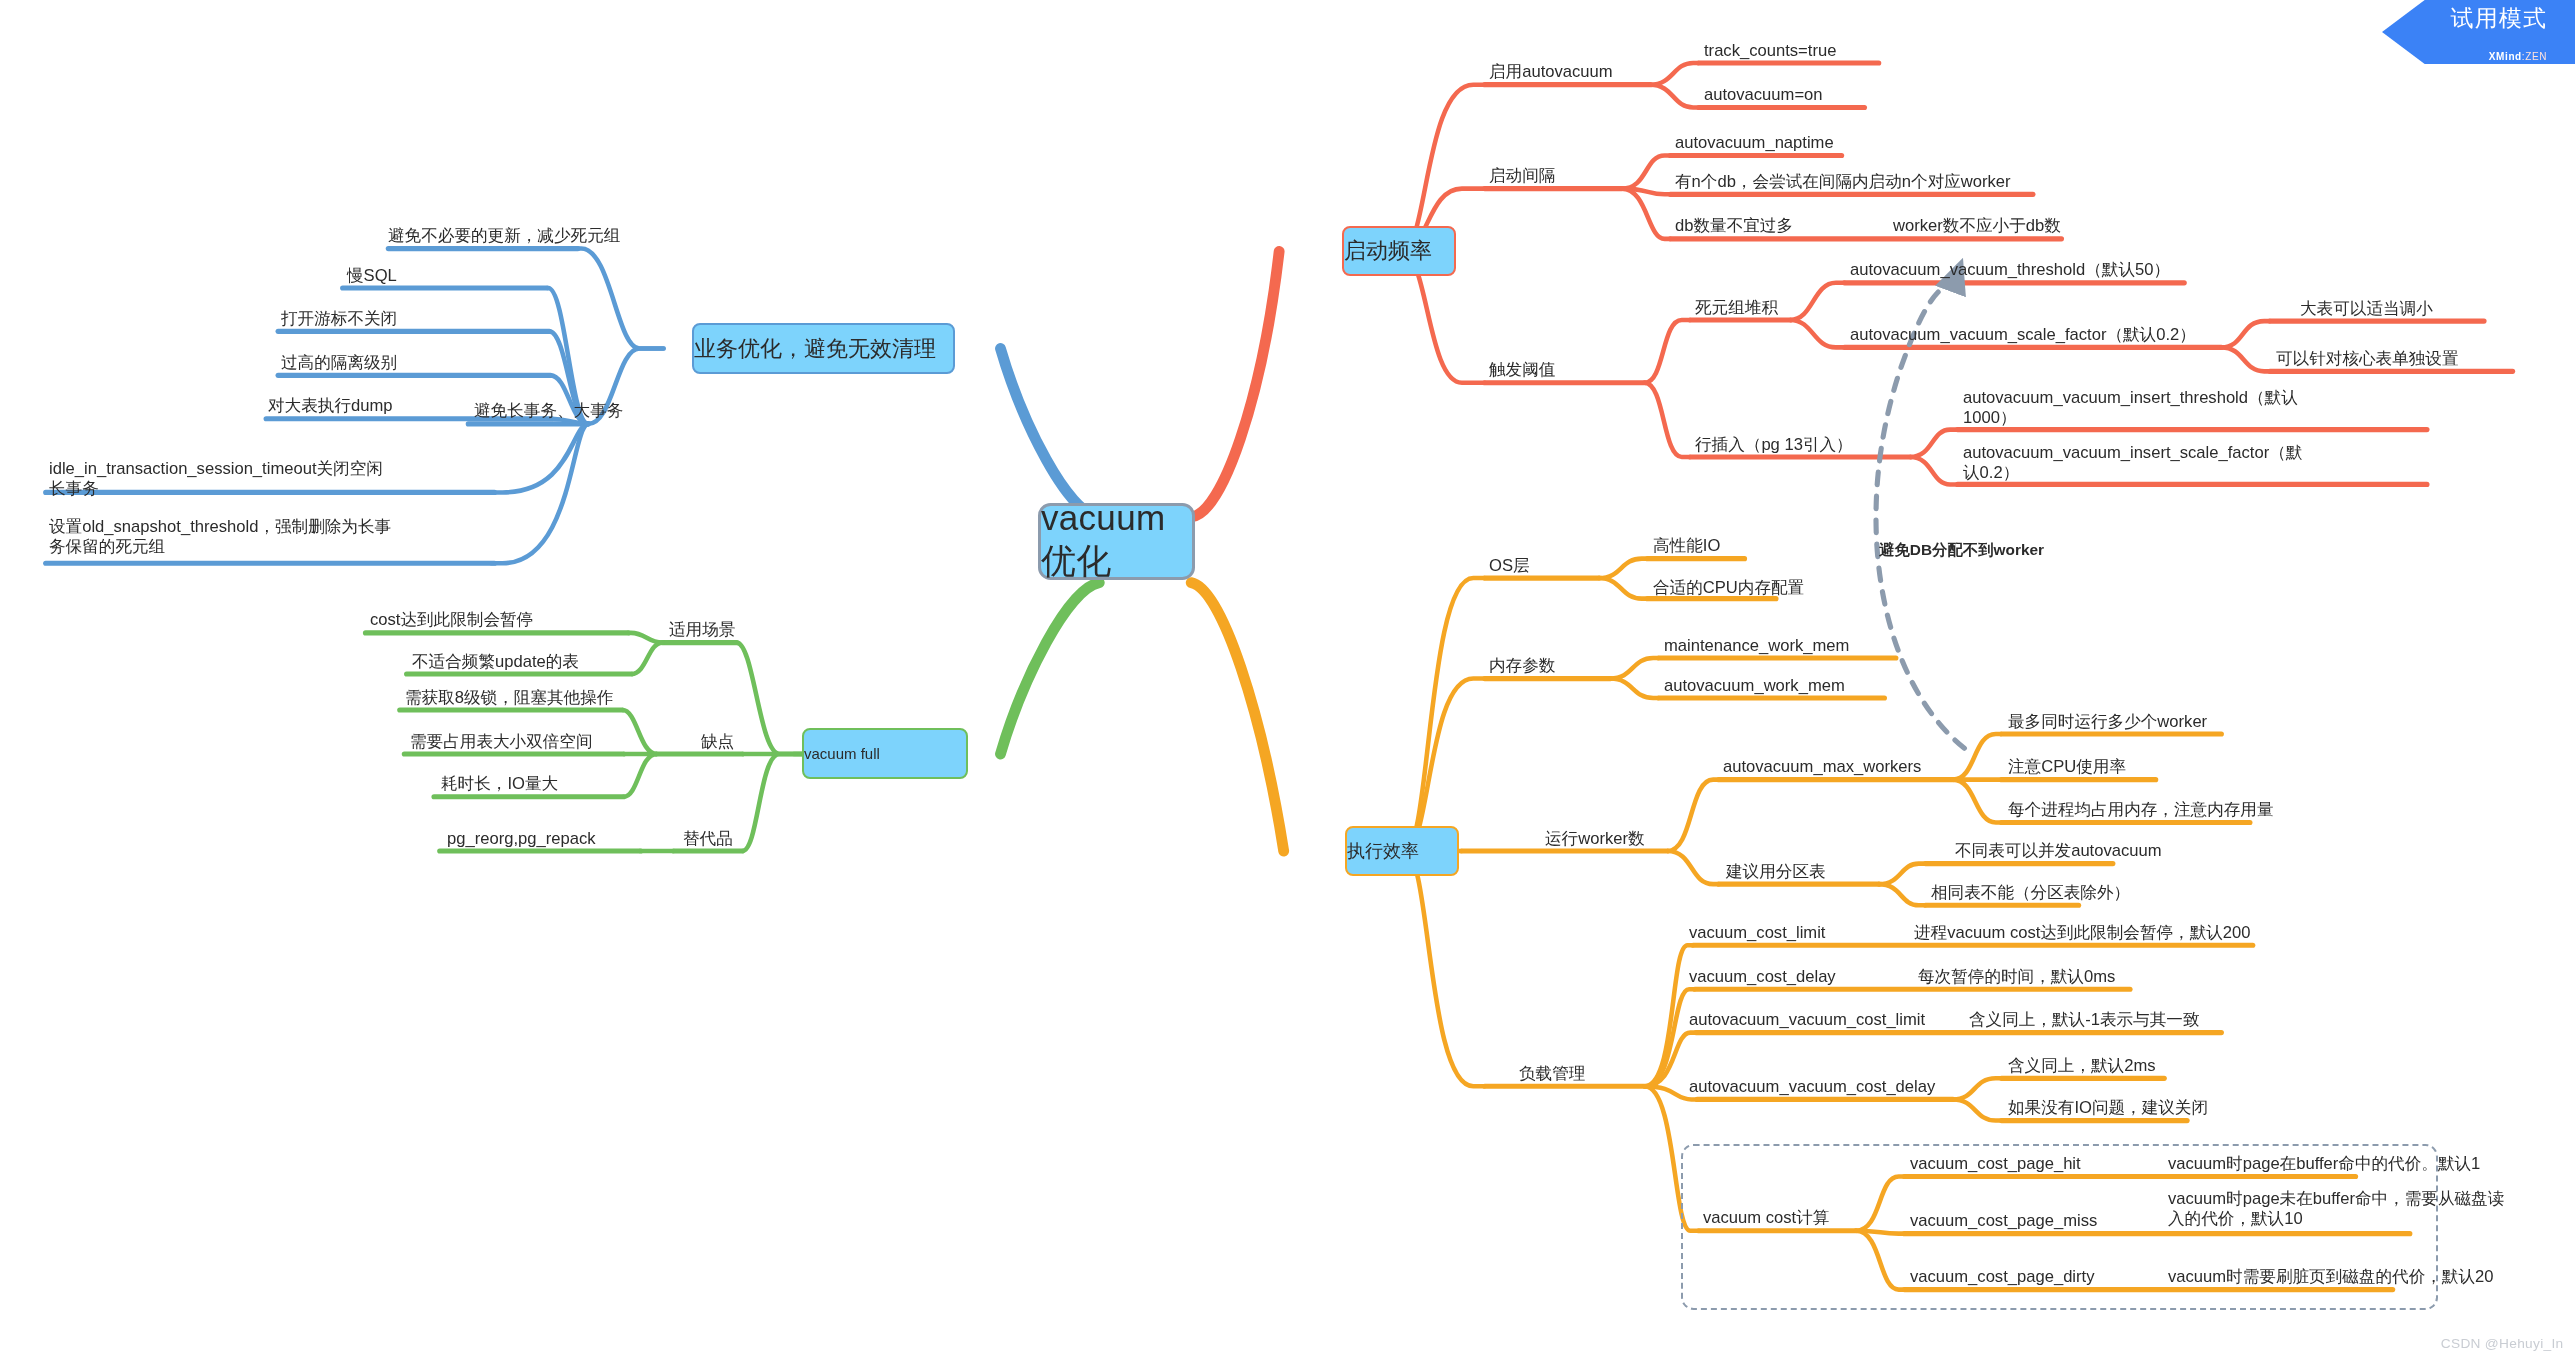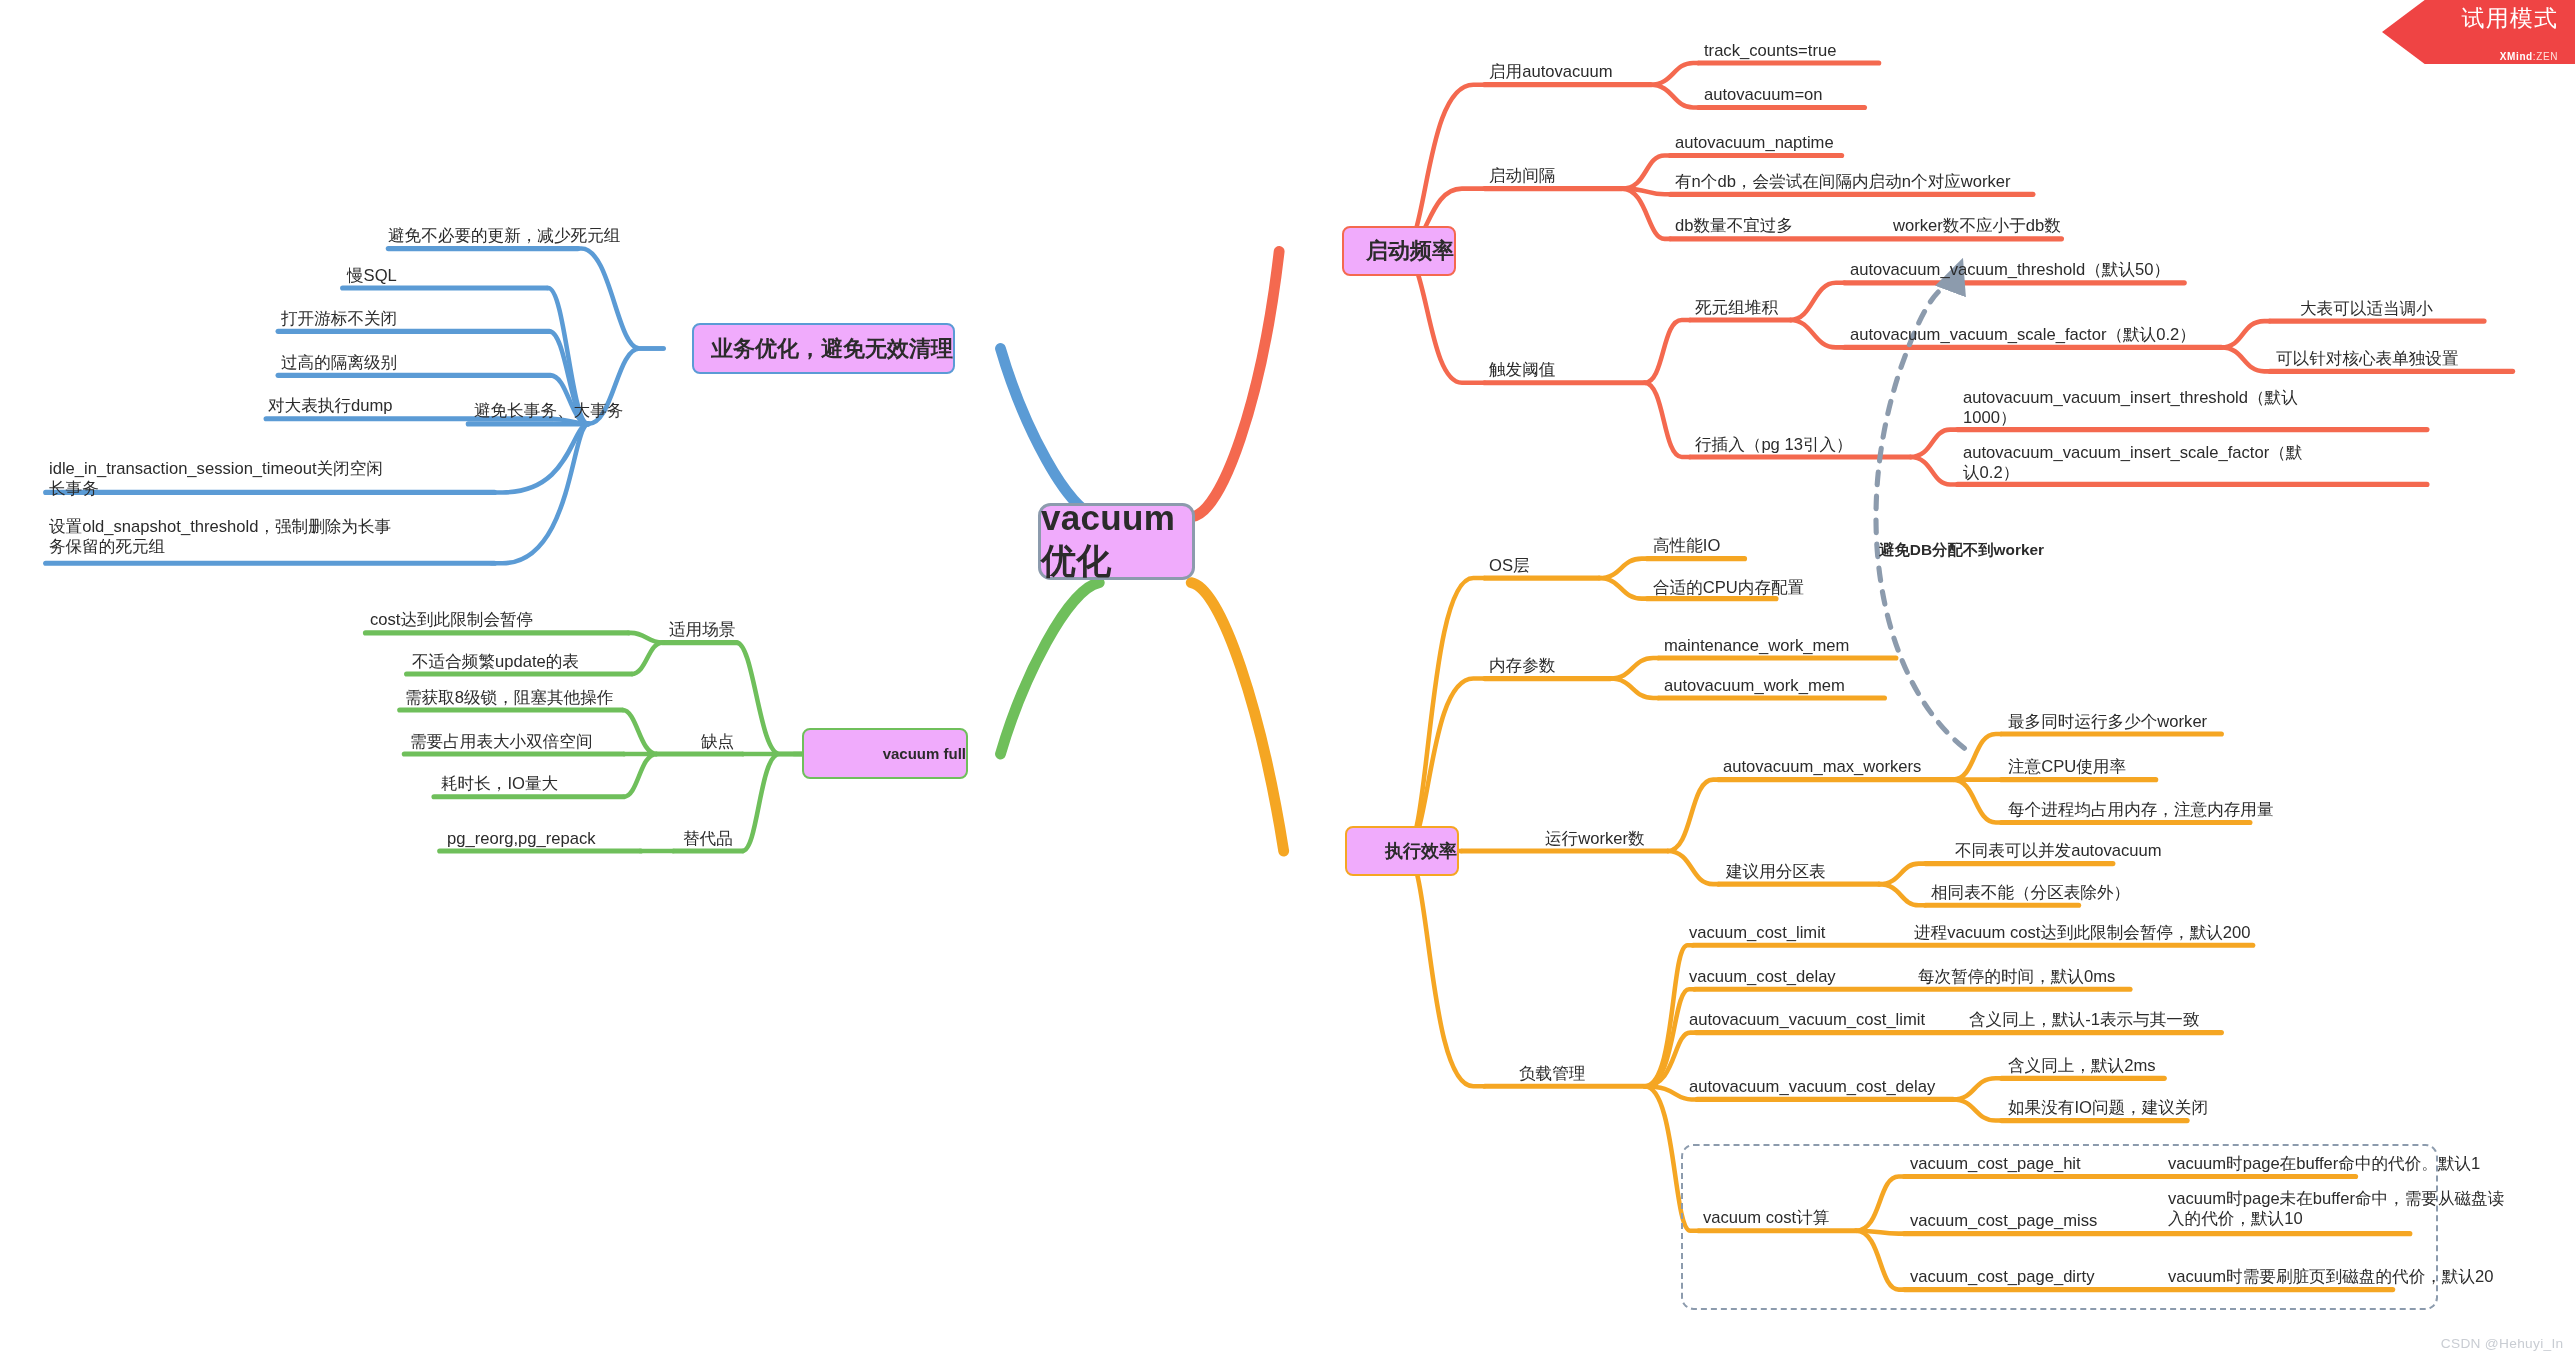--- a/index.html
+++ b/index.html
@@ -20,24 +20,24 @@
     white-space:pre-line;
     font-weight:400;
   }
   .lbl.sz-m{font-size:16.6px;}
   .lbl.sz-s{font-size:15.4px;}
   .lbl.bold{font-weight:700;}
 
   
   .boxnode{
     position:absolute;
-    display:flex;align-items:center;justify-content:flex-end;
-    background:#f0abfc;
+    display:flex;align-items:center;justify-content:flex-start;
+    background:#7dd3fc;
     border-radius:8px;
-    font-weight:700;
+    font-weight:400;
     color:#2b2b2b;
     box-sizing:border-box;
   }
   #root-node{
     border:3.4px solid #8c9bad;
     border-radius:12.6px;
     font-size:35px;
     letter-spacing:0.3px;
   }
   .b-blue{border:2.9px solid #5b9bd5;font-size:22px;}
@@ -52,25 +52,25 @@
     border-radius:12.6px;
     box-sizing:border-box;
     background:transparent;
   }
 
   
   #trial-ribbon{
     position:absolute;
     top:0;right:0;
     width:194px;height:64px;
-    background:#ef4444;
+    background:#3b82f6;
     clip-path:polygon(22% 0, 100% 0, 100% 100%, 22% 100%, 0 50%);
     display:flex;flex-direction:column;
     align-items:flex-end;justify-content:center;
-    padding-right:18px;box-sizing:border-box;
+    padding-right:29px;box-sizing:border-box;
     color:#ffffff;
   }
   #trial-ribbon .t1{font-size:23px;font-weight:400;letter-spacing:1.1px;}
   #trial-ribbon .t2{font-size:10px;font-weight:700;letter-spacing:0.6px;margin-top:17px;}
   #trial-ribbon .t2 .dim{font-weight:400;color:#ffe3dd;}
 
   #csdn-watermark{
     position:absolute;right:12.6px;bottom:9px;
     font-size:13.7px;color:#c9cdd3;letter-spacing:0.3px;
   }

